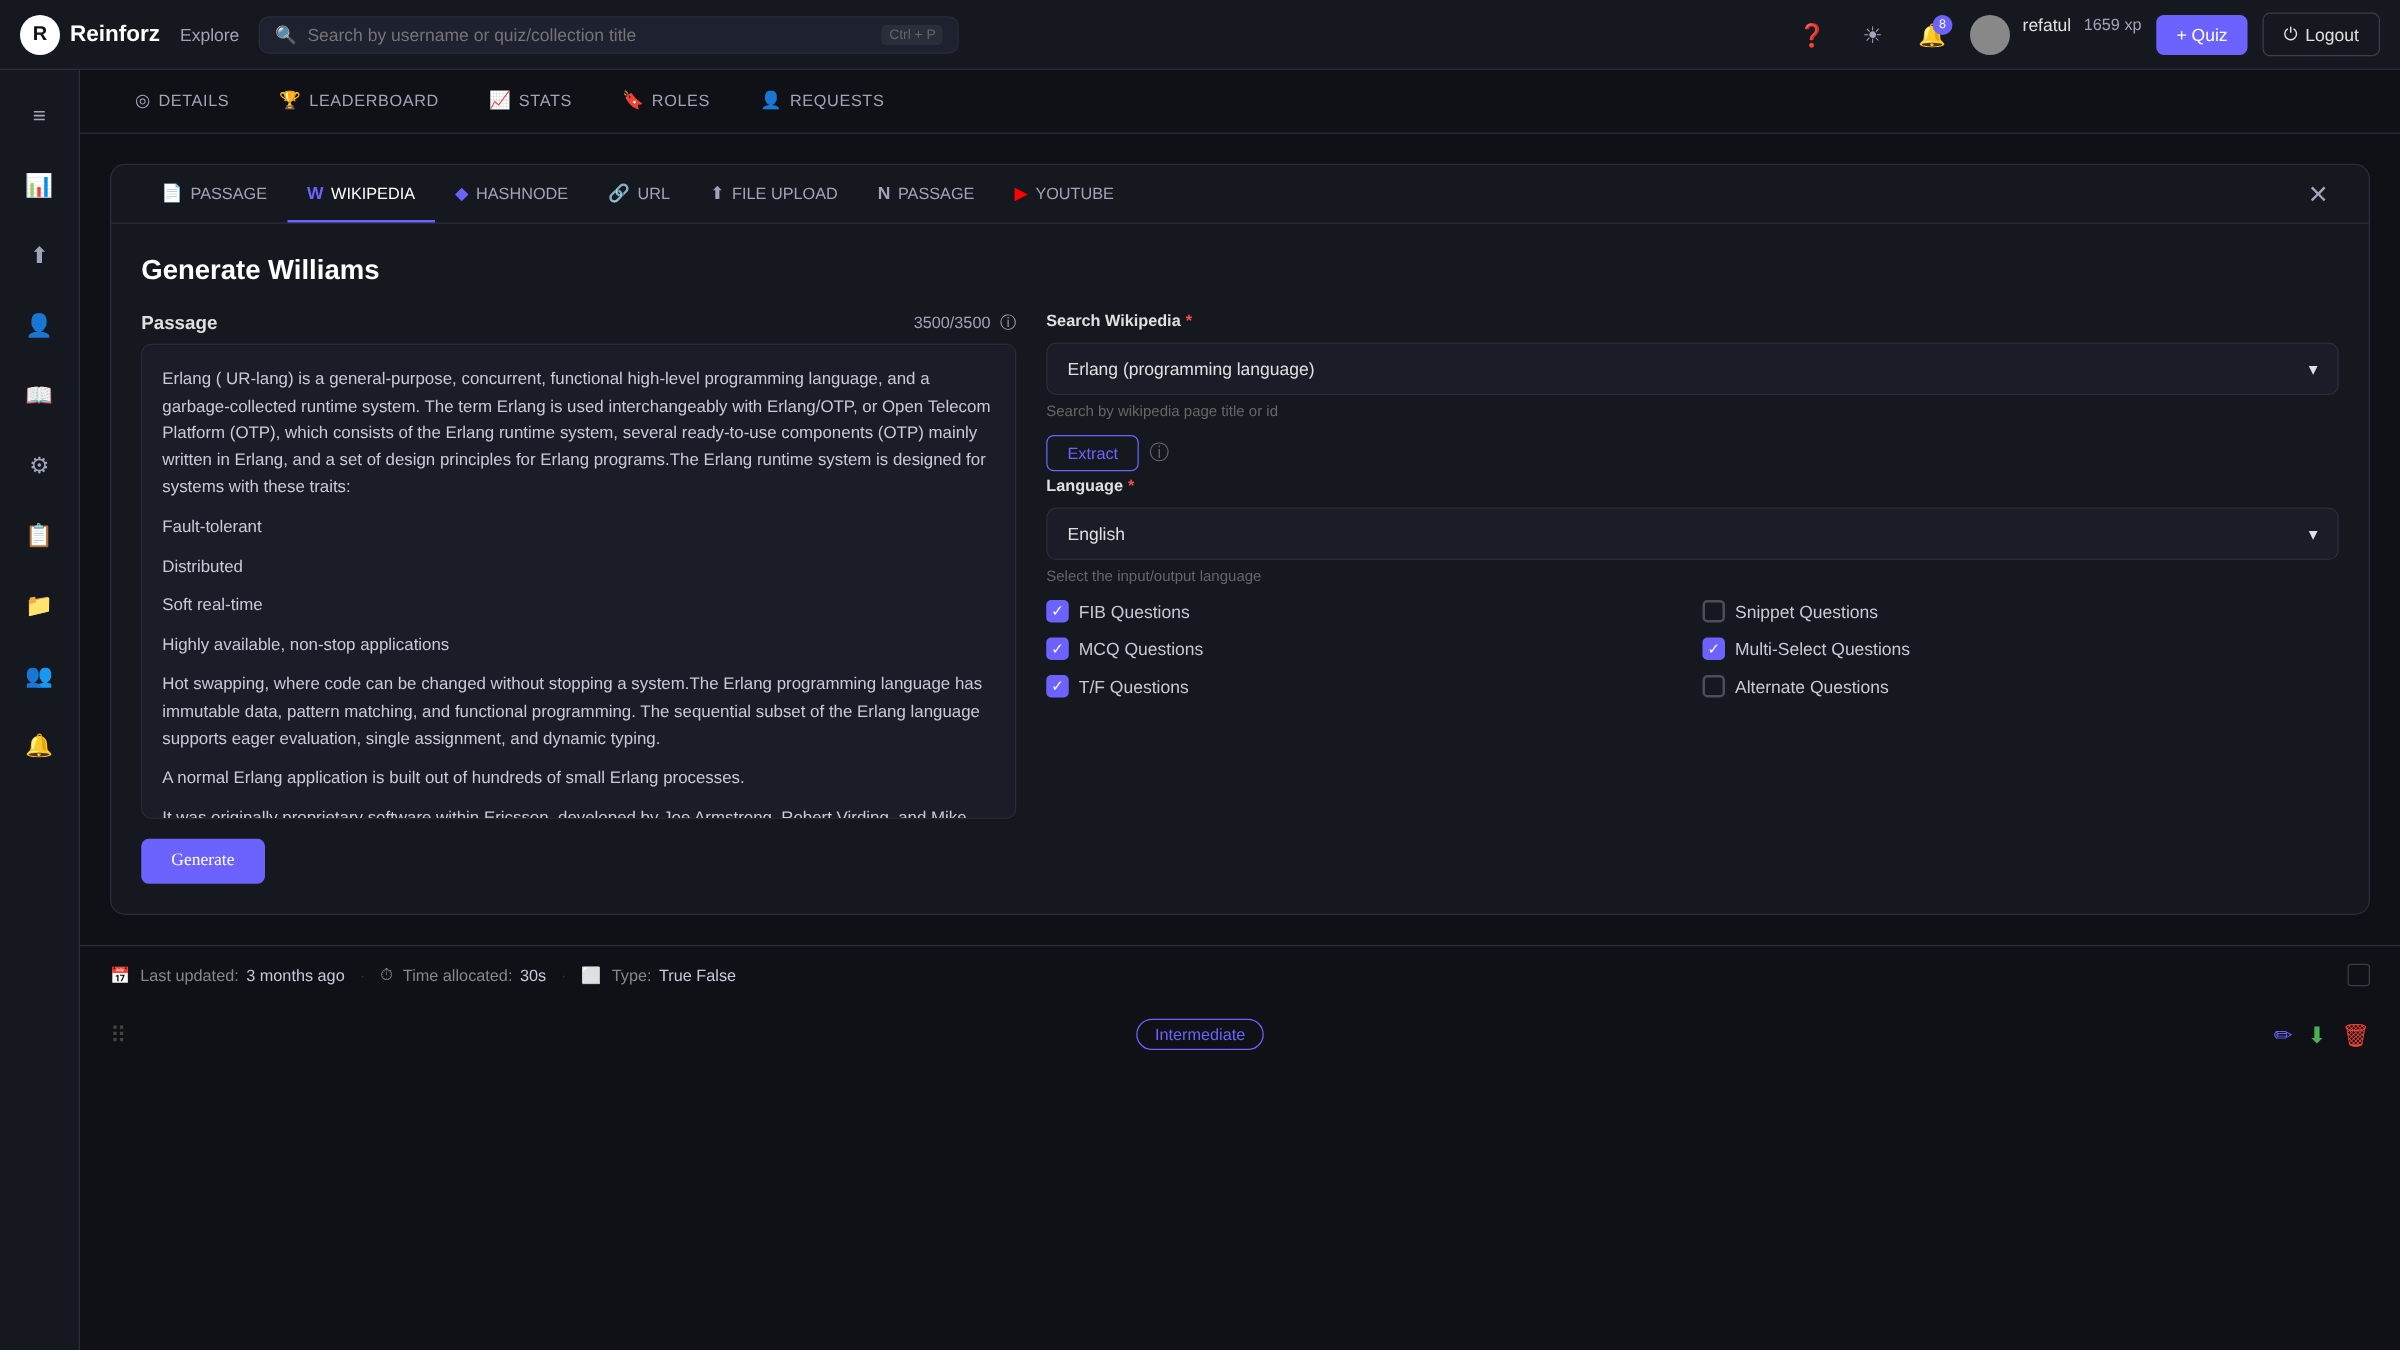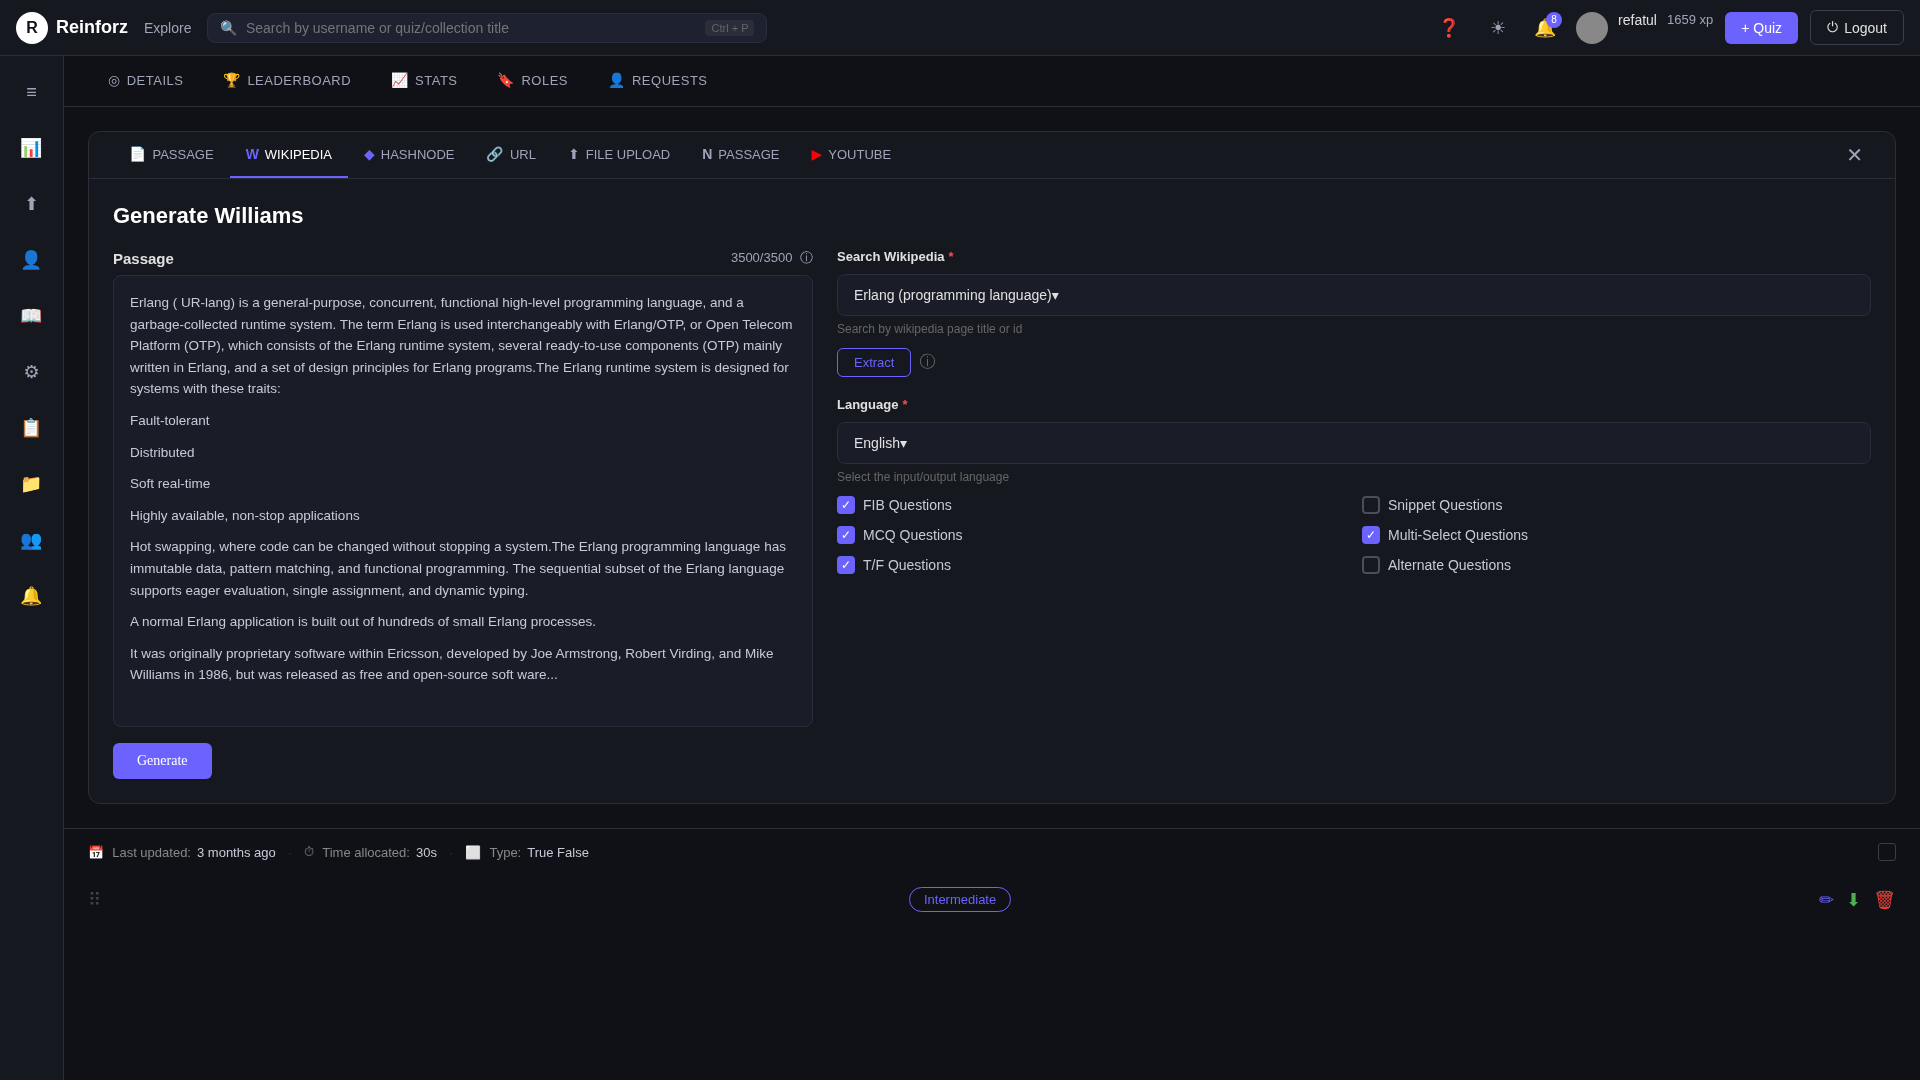--- a/index.html
+++ b/index.html
@@ -273,21 +273,21 @@
     }
     .char-count {
       color: #a0a4b8;
       font-size: 13px;
     }
     .passage-box {
       background: #1a1d27;
       border: 1px solid #2a2d3a;
       border-radius: 8px;
       padding: 16px;
-      height: 452px;
+      height: 380px;
       overflow-y: auto;
       color: #c8cad8;
       font-size: 13.5px;
       line-height: 1.6;
     }
     .passage-box p {
       margin-bottom: 10px;
     }
     .generate-btn {
       background: #6c63ff;
@@ -315,35 +315,35 @@
       color: #ff4d4d;
     }
     .dropdown {
       background: #1a1d27;
       border: 1px solid #2a2d3a;
       border-radius: 8px;
       padding: 12px 16px;
       color: #e0e0e0;
       font-size: 14px;
       display: flex;
-      justify-content: flex-start;
+      justify-content: space-between;
       align-items: center;
       cursor: pointer;
       margin-bottom: 6px;
     }
     .dropdown-hint {
       font-size: 12px;
       color: #666;
       margin-bottom: 12px;
     }
     .extract-row {
       display: flex;
       align-items: center;
       gap: 8px;
-      margin-bottom: 20px;
+      margin-bottom: 4px;
     }
     .extract-btn {
       background: transparent;
       color: #6c63ff;
       border: 1px solid #6c63ff;
       border-radius: 6px;
       padding: 6px 16px;
       cursor: pointer;
       font-size: 13px;
     }

